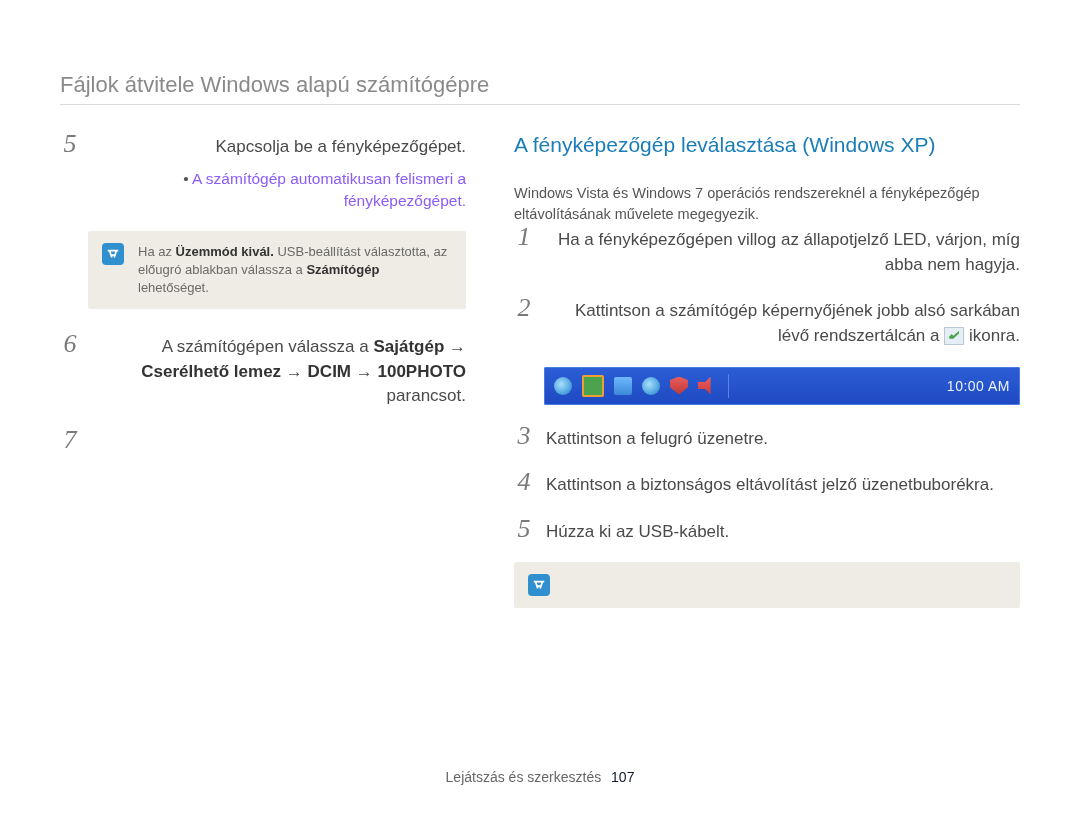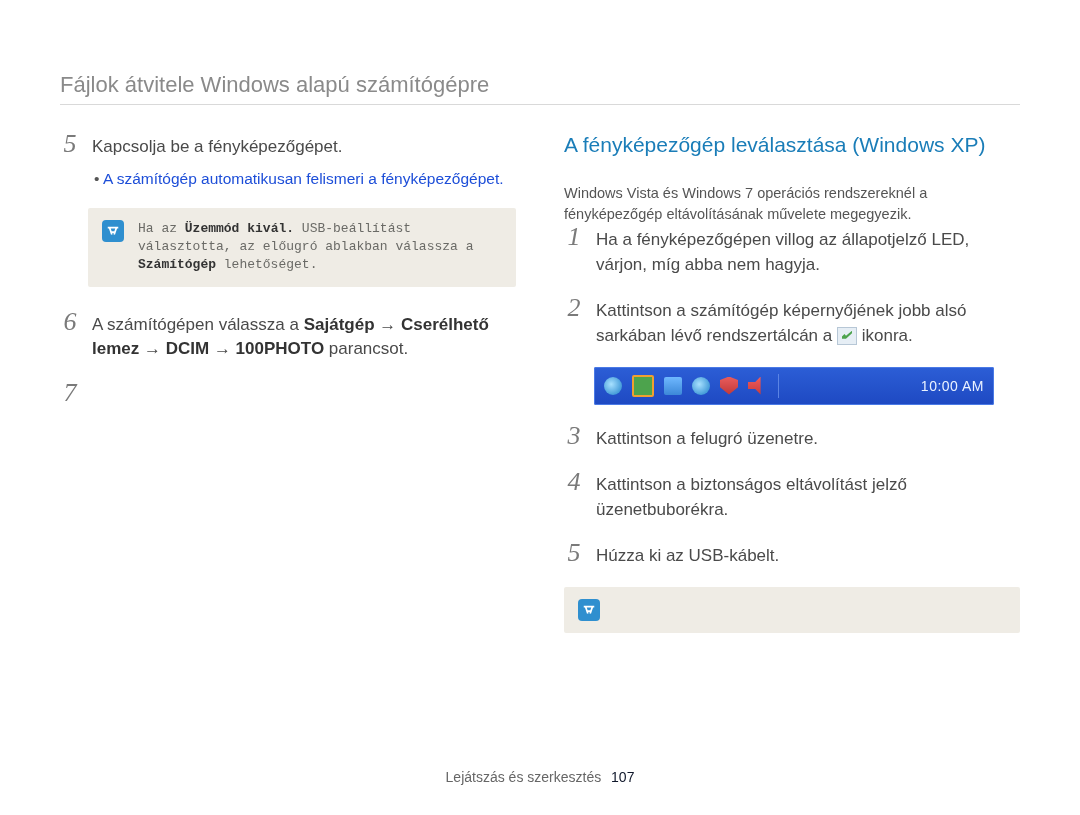--- a/index.html
+++ b/index.html
@@ -4,33 +4,33 @@
 <style>
   * { box-sizing: border-box; margin: 0; padding: 0; }
   body { width: 1080px; height: 815px; background: #fff; font-family: Arial, Helvetica, sans-serif; color: #4a4a4a; position: relative; }
   .page { width: 960px; margin: 0 auto; padding-top: 72px; }
   .header-title { color: #8a8a8a; font-size: 22px; font-weight: 400; margin-bottom: 6px; }
   .hr { border: none; border-top: 1px solid #d9d9d9; margin-bottom: 26px; }
   .cols { display: flex; gap: 48px; }
   .col { flex: 1 1 0; }
   .step { display: flex; gap: 12px; margin-bottom: 18px; }
   .step-num { font-style: italic; font-family: Georgia, 'Times New Roman', serif; color: #7a7a7a; font-size: 26px; line-height: 1; min-width: 20px; text-align: center; }
-  .step-body { font-size: 17px; color: #4a4a4a; line-height: 1.45; padding-top: 4px; }
-  .substep { font-size: 15.5px; color: #1d4ed8; margin-top: 8px; padding-left: 14px; text-indent: -12px; }
+  .step-body { font-size: 17px; color: #4a4a4a; line-height: 1.45; padding-top: 4px; text-align: right; }
+  .substep { font-size: 15.5px; color: #8b5cf6; margin-top: 8px; padding-left: 14px; text-indent: -12px; }
   .substep::before { content: "• "; color: #555; }
-  .notebox { background: #efece5; border-radius: 2px; padding: 12px 14px 12px 14px; display: flex; gap: 14px; margin: 14px 0 22px 28px; font-family: Liberation Mono, monospace; }
+  .notebox { background: #efece5; border-radius: 2px; padding: 12px 14px 12px 14px; display: flex; gap: 14px; margin: 14px 0 22px 28px; }
   .note-icon { width: 22px; height: 22px; border-radius: 4px; background: #2f8fcf; display: flex; align-items: center; justify-content: center; flex-shrink: 0; }
   .note-icon svg { width: 14px; height: 14px; }
   .note-text { font-size: 13px; color: #6a6a66; line-height: 1.4; }
   .notebox.full { margin-left: 0; }
   .sect-head { color: #1a7db8; font-size: 21px; font-weight: 400; margin-bottom: 24px; line-height: 1.35; }
   .intro { font-size: 14.5px; color: #555; line-height: 1.4; }
   .inline-icon { display: inline-block; width: 20px; height: 18px; background: #e6eef5; border: 1px solid #b7c7d6; vertical-align: text-bottom; position: relative; }
   .inline-icon::after { content:""; position:absolute; left:4px; top:3px; width:10px; height:8px; background:#4da34d; clip-path: polygon(0 70%, 25% 40%, 40% 60%, 100% 0, 100% 30%, 40% 100%, 0 100%); }
-  .tray { width: 400px; height: 38px; margin: 6px 0 18px 30px; background: linear-gradient(#2c5ed6,#1e49c2); border-radius: 2px; display:flex; align-items:center; padding:0 10px; gap:10px; color:#fff; font-size:15px; box-shadow: inset 0 0 0 1px #4a7ae6; }
+  .tray { width: 476px; height: 38px; margin: 6px 0 18px 30px; background: linear-gradient(#2c5ed6,#1e49c2); border-radius: 2px; display:flex; align-items:center; padding:0 10px; gap:10px; color:#fff; font-size:15px; box-shadow: inset 0 0 0 1px #4a7ae6; }
   .tray .sq { width:22px; height:22px; border:2px solid #f0a030; background:#4da34d; border-radius:2px; }
   .tray .ic { width:18px; height:18px; }
   .tray .sep { width:1px; height:24px; background:#5b84e4; margin:0 2px; }
   .tray .clock { margin-left:auto; color:#eaf2ff; font-size:14px; letter-spacing:0.5px; }
   .globe { background: radial-gradient(circle at 40% 40%, #a8e1ff, #1b7fc9); border-radius:50%; }
   .shield { background: linear-gradient(#e85c5c,#c03838); clip-path: polygon(50% 0,100% 20%,100% 60%,50% 100%,0 60%,0 20%); }
   .vol { background: linear-gradient(#f05c5c,#c83a3a); clip-path: polygon(0 30%,40% 30%,70% 0,70% 100%,40% 70%,0 70%); }
   .net { background: linear-gradient(#6fb8ff,#3c88d8); border-radius:2px; }
   .bold { font-weight: bold; color:#333; }
   .footer { position:absolute; bottom:30px; width:100%; text-align:center; font-size:14px; color:#666; }

